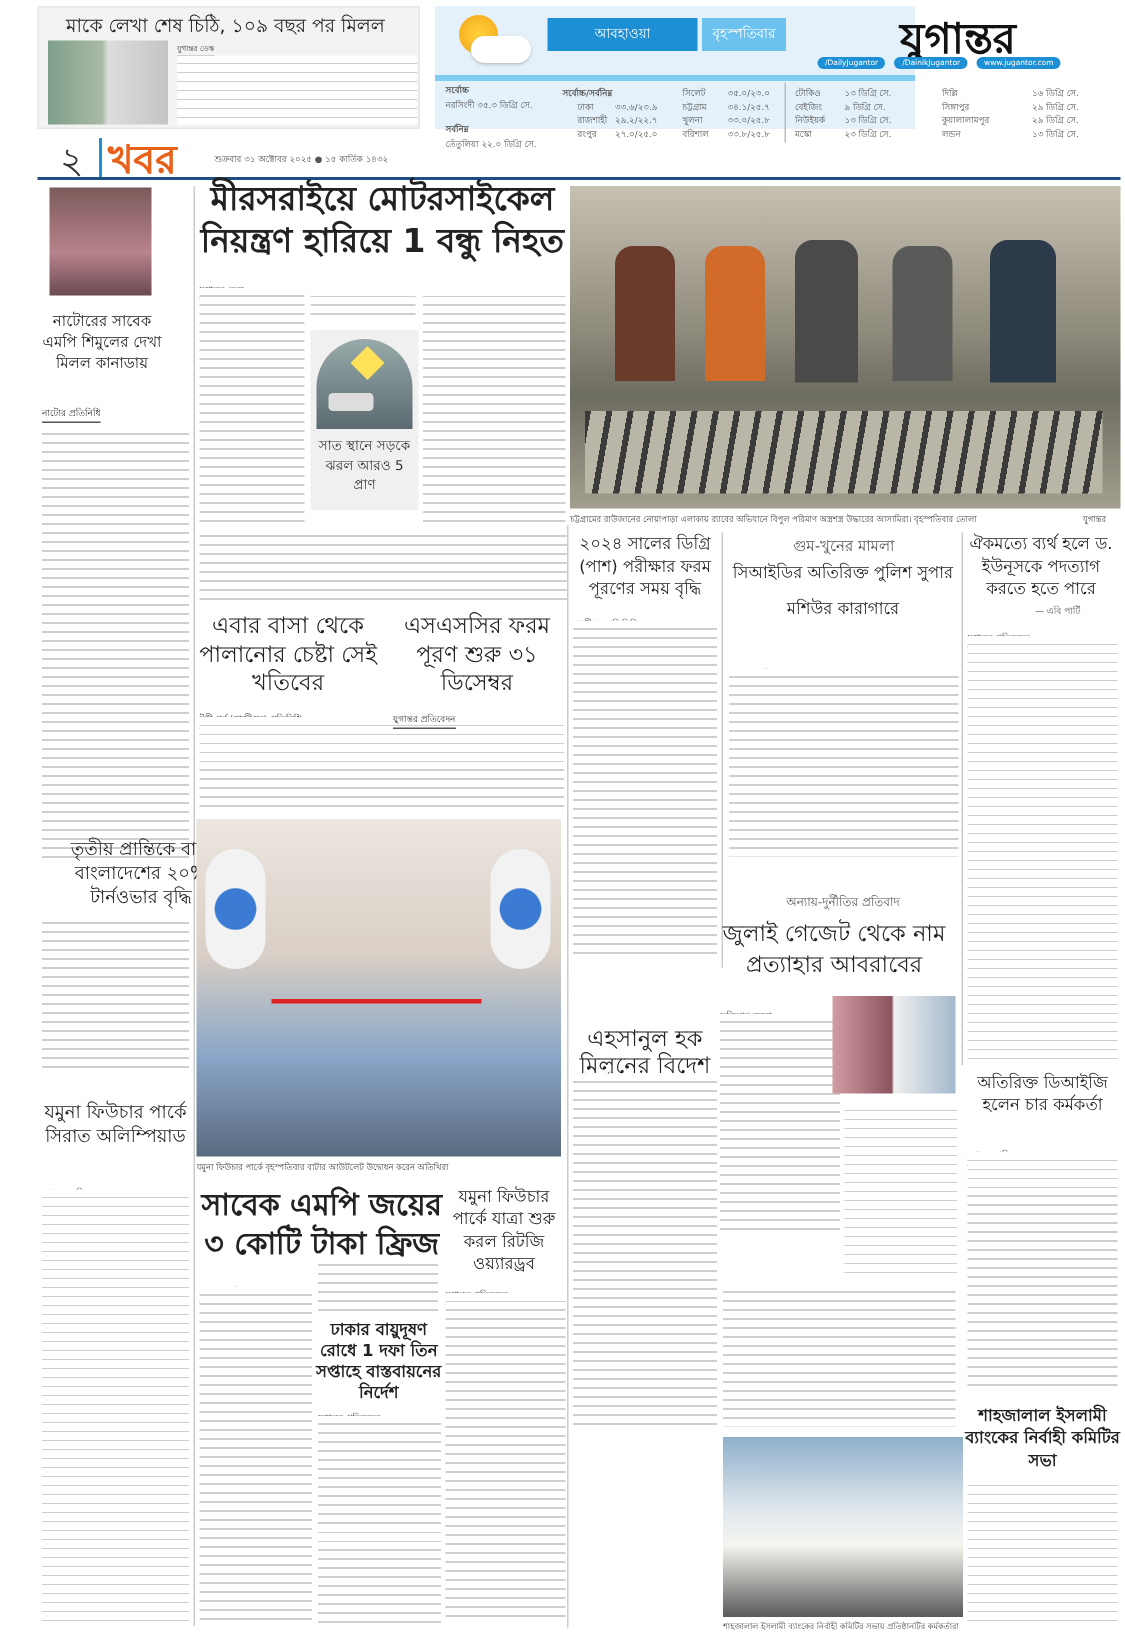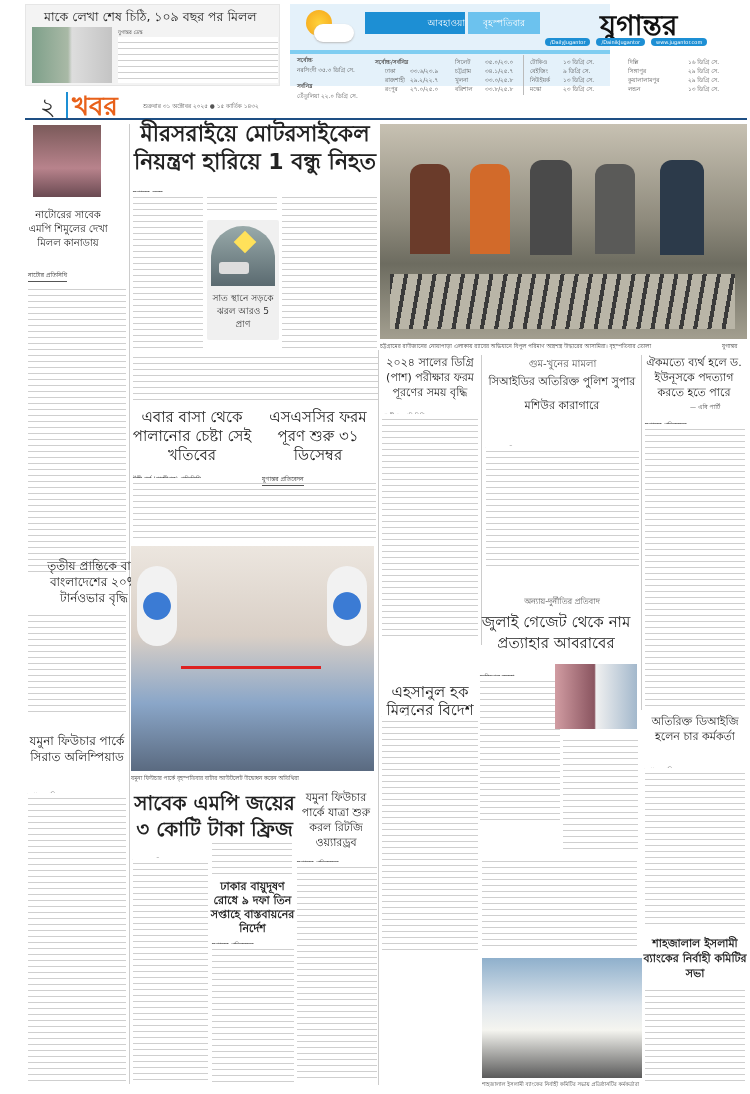--- a/index.html
+++ b/index.html
@@ -19,22 +19,22 @@
   <div class="photo" style="position:absolute;left:6px;top:22px;width:80px;height:56px;background:linear-gradient(90deg,#7ea08a 0,#a9b9a6 45%,#ddd 50%,#c4c4c4 100%)"></div>
   <span class="byline" style="position:absolute;left:92px;top:22px;font-size:5px">যুগান্তর ডেস্ক</span>
   <div class="lines" style="position:absolute;left:92px;top:32px;width:160px;height:46px"></div>
 </div>
 
 <div class="abs" style="left:290px;top:4px;width:320px;height:82px;background:#e4f1fa">
   <div style="position:absolute;left:10px;top:6px;width:55px;height:34px">
     <div style="position:absolute;left:6px;top:0;width:26px;height:26px;border-radius:50%;background:radial-gradient(#ffd23a,#f5a51a)"></div>
     <div style="position:absolute;left:14px;top:14px;width:40px;height:18px;border-radius:12px;background:#fff;box-shadow:0 1px 2px #bbb"></div>
   </div>
-  <div style="position:absolute;left:75px;top:8px;width:100px;height:22px;background:#1d8fd4;color:#fff;font-size:9px;text-align:right;line-height:22px;font-family:'DejaVu Sans',sans-serif">আবহাওয়া</div>
-  <div style="position:absolute;left:178px;top:8px;width:72px;height:22px;background:#6cc2ee;color:#fff;font-size:9px;text-align:center;line-height:22px;font-family:'DejaVu Sans',sans-serif">বৃহস্পতিবার</div>
+  <div style="position:absolute;left:75px;top:8px;width:100px;height:22px;background:#1d8fd4;color:#fff;font-size:9px;text-align:center;line-height:22px;font-family:'DejaVu Sans',sans-serif">আবহাওয়া</div>
+  <div style="position:absolute;left:178px;top:8px;width:56px;height:22px;background:#6cc2ee;color:#fff;font-size:9px;text-align:center;line-height:22px;font-family:'DejaVu Sans',sans-serif">বৃহস্পতিবার</div>
   <div style="position:absolute;left:0;top:46px;width:320px;height:4px;background:#7fcdf1"></div>
 </div>
 <div class="abs" style="left:295px;top:55px;width:330px;font-family:'DejaVu Sans',sans-serif;font-size:5.8px;color:#555">
   <div style="position:absolute;left:2px;top:0"><b>সর্বোচ্চ</b><br><span>নরসিংদী ৩৫.৩ ডিগ্রি সে.</span></div>
   <div style="position:absolute;left:2px;top:26px"><b>সর্বনিম্ন</b><br><span>তেঁতুলিয়া ২২.০ ডিগ্রি সে.</span></div>
   <div style="position:absolute;left:80px;top:2px;font-weight:bold">সর্বোচ্চ/সর্বনিম্ন</div>
   <div style="position:absolute;left:90px;top:11px"><span>ঢাকা</span></div>
   <div style="position:absolute;left:115px;top:11px">৩৩.৬/২৩.৯</div>
   <div style="position:absolute;left:90px;top:20px">রাজশাহী</div>
   <div style="position:absolute;left:115px;top:20px">২৯.২/২২.৭</div>
@@ -142,21 +142,21 @@
 
 <div class="abs hl" style="left:132px;top:790px;width:165px;font-size:20px;line-height:26px;font-weight:bold">সাবেক এমপি জয়ের ৩ কোটি টাকা ফ্রিজ</div>
 <div class="abs" style="left:133px;top:848px"><span class="byline">যুগান্তর প্রতিবেদন</span></div>
 <div class="abs lines" style="left:133px;top:858px;width:75px;height:225px"></div>
 <div class="abs lines" style="left:212px;top:838px;width:80px;height:40px"></div>
 
 <div class="abs hl" style="left:296px;top:790px;width:80px;font-size:11px;line-height:15px">যমুনা ফিউচার পার্কে যাত্রা শুরু করল রিটজি ওয়্যারড্রব</div>
 <div class="abs" style="left:297px;top:850px"><span class="byline">যুগান্তর প্রতিবেদন</span></div>
 <div class="abs lines" style="left:297px;top:862px;width:80px;height:220px"></div>
 
-<div class="abs hl" style="left:210px;top:880px;width:85px;font-size:11px;line-height:14px;font-weight:bold">ঢাকার বায়ুদূষণ রোধে ৯ দফা তিন সপ্তাহে বাস্তবায়নের নির্দেশ</div>
+<div class="abs hl" style="left:210px;top:880px;width:85px;font-size:11px;line-height:14px;font-weight:bold">ঢাকার বায়ুদূষণ রোধে 1 দফা তিন সপ্তাহে বাস্তবায়নের নির্দেশ</div>
 <div class="abs" style="left:212px;top:932px"><span class="byline">যুগান্তর প্রতিবেদন</span></div>
 <div class="abs lines" style="left:212px;top:944px;width:82px;height:138px"></div>
 
 <div class="vline" style="left:378px;top:350px;height:735px"></div>
 
 <div class="abs hl" style="left:380px;top:355px;width:100px;font-size:11px;line-height:15px">২০২৪ সালের ডিগ্রি (পাশ) পরীক্ষার ফরম পূরণের সময় বৃদ্ধি</div>
 <div class="abs" style="left:382px;top:403px"><span class="byline">গাজীপুর প্রতিনিধি</span></div>
 <div class="abs lines" style="left:382px;top:414px;width:96px;height:225px"></div>
 <div class="vline" style="left:481px;top:355px;height:290px"></div>
 

